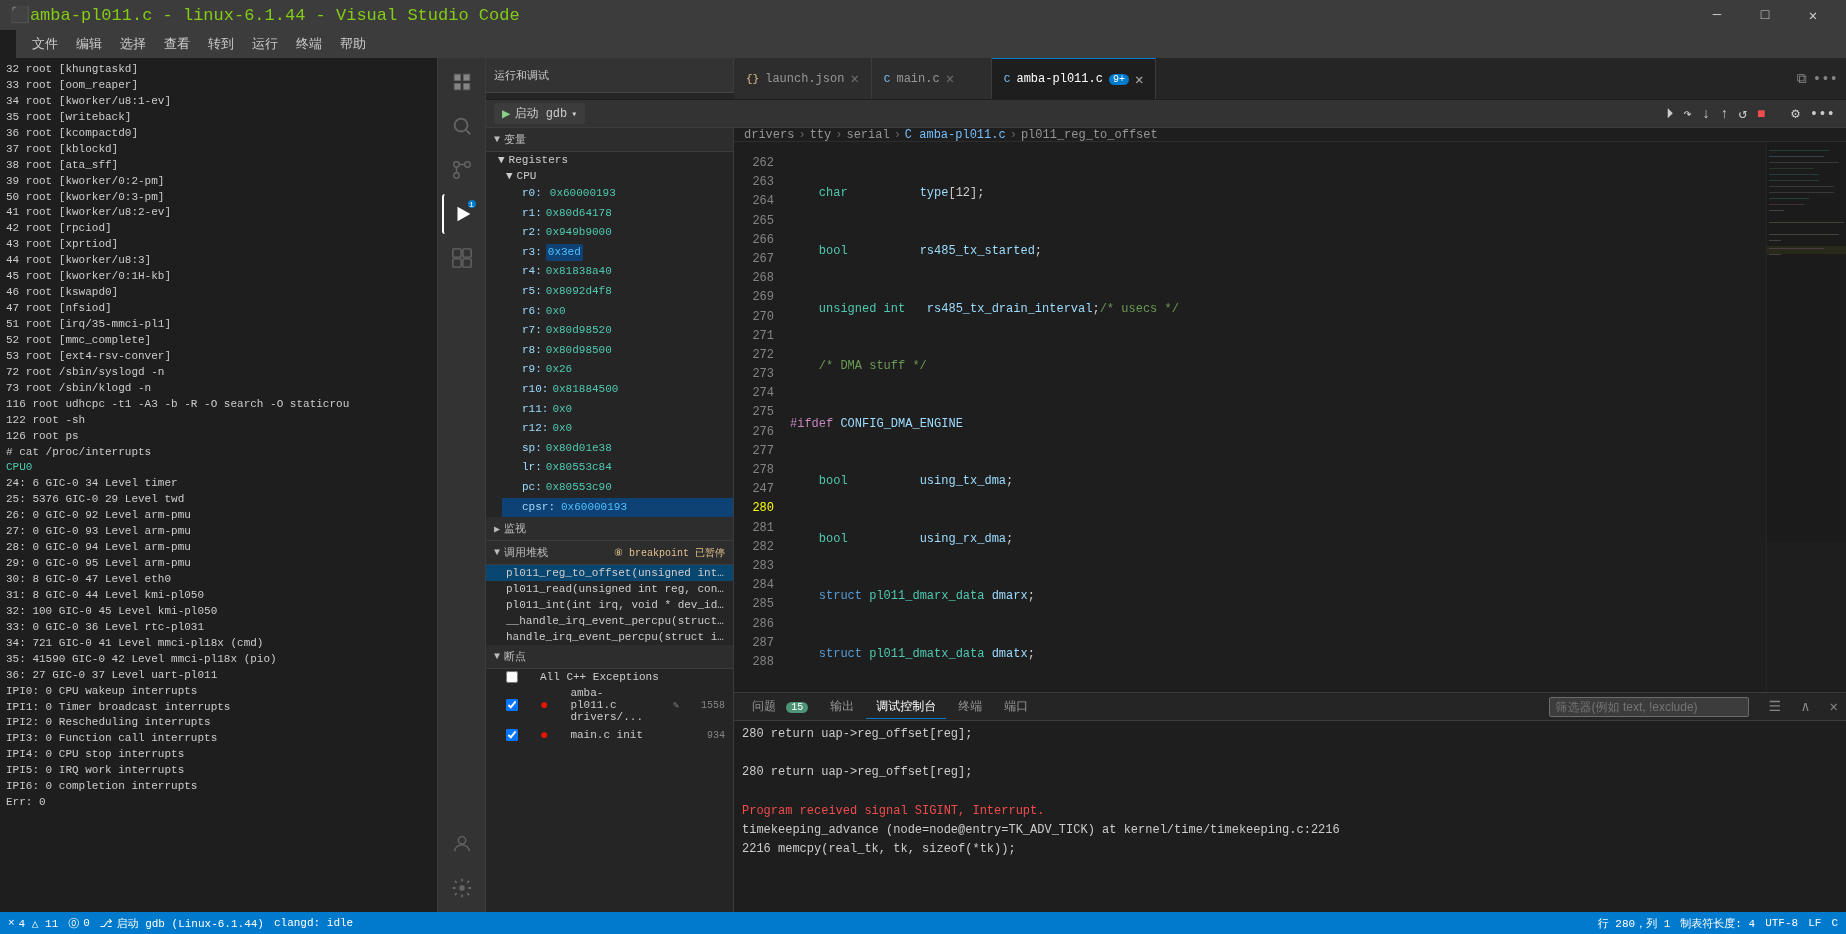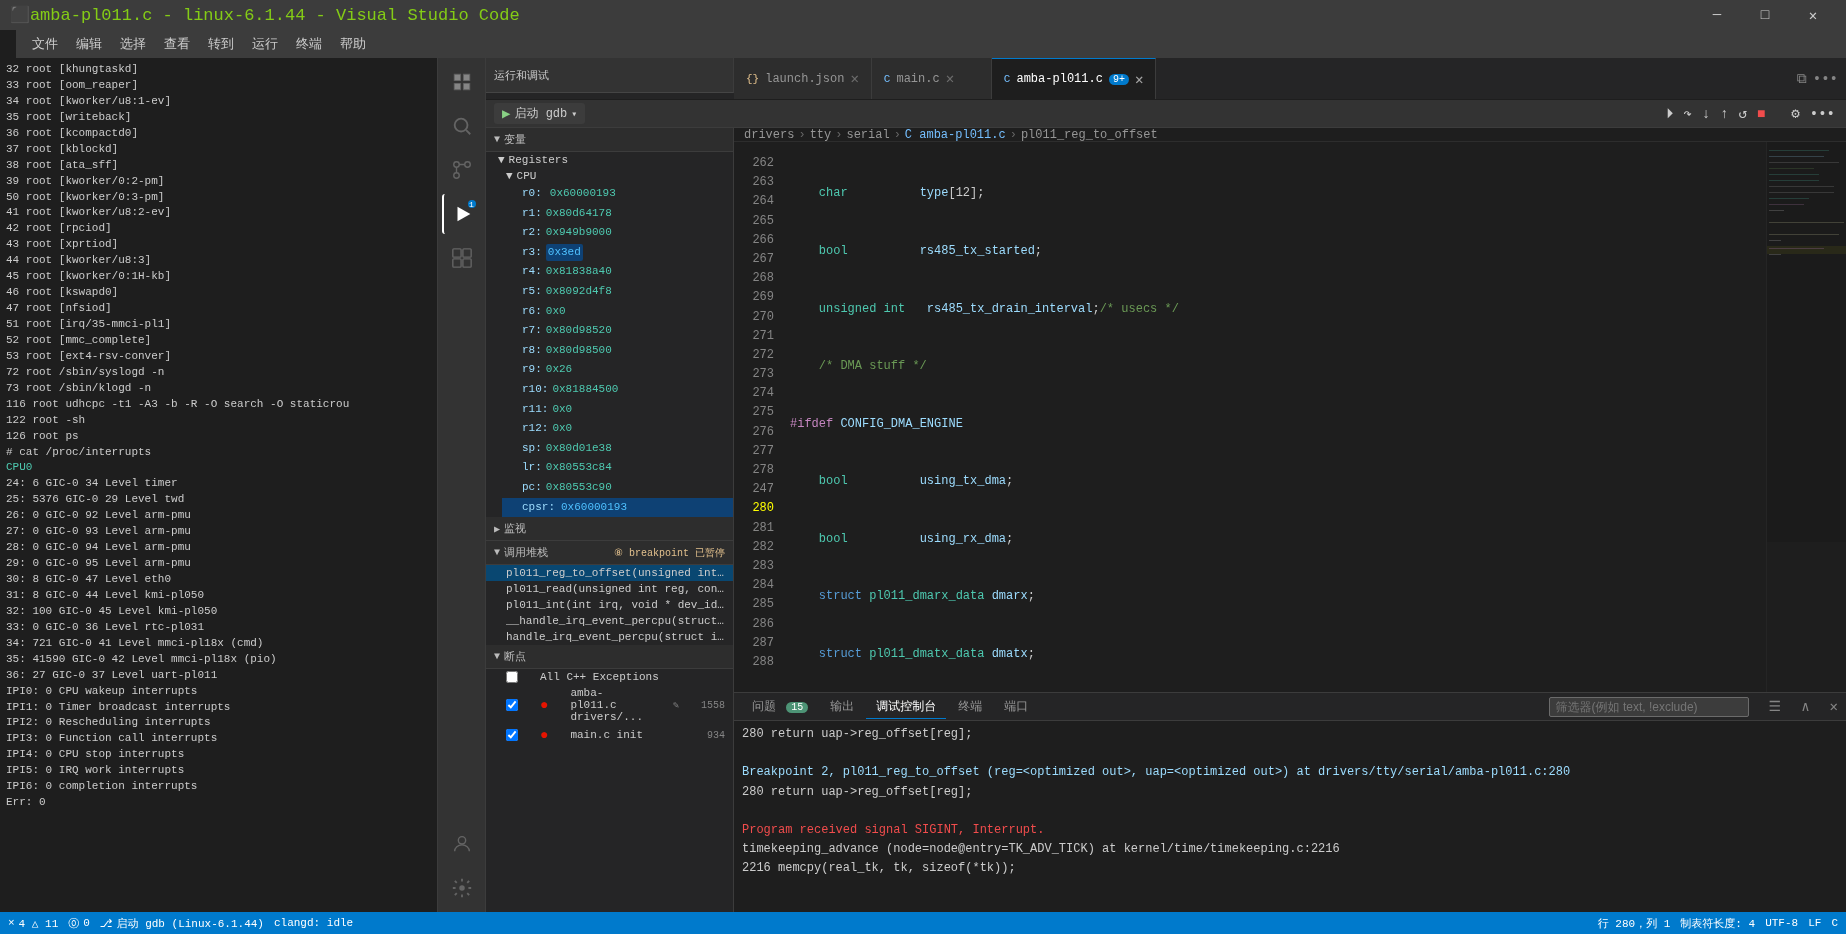--- a/index.html
+++ b/index.html
@@ -906,21 +906,20 @@
               <input class="filter-input" type="text" style="width: 200px;" placeholder="筛选器(例如 text, !exclude)">
               <span style="color:#858585; cursor:pointer; font-size:14px;">☰</span>
               <span style="color:#858585; cursor:pointer; font-size:14px;">∧</span>
               <span style="color:#858585; cursor:pointer; font-size:14px;">✕</span>
             </div>
           </div>
           <div class="bottom-content">
             <div class="debug-output">
               <div style="color:#ccc;">280         return uap-&gt;reg_offset[reg];</div>
               <div>&nbsp;</div>
-              <div style="color:#9cdcfe;">Breakpoint 2, pl011_reg_to_offset (reg=&lt;optimized out&gt;, uap=&lt;optimized out&gt;) at drivers/tty/serial/amba-pl011.c:280</div>
               <div style="color:#ccc;">280         return uap-&gt;reg_offset[reg];</div>
               <div>&nbsp;</div>
               <div style="color:#f14c4c;">Program received signal SIGINT, Interrupt.</div>
               <div style="color:#ccc;">timekeeping_advance (node=node@entry=TK_ADV_TICK) at kernel/time/timekeeping.c:2216</div>
               <div style="color:#ccc;">2216        memcpy(real_tk, tk, sizeof(*tk));</div>
               <div>&nbsp;</div>
 
             </div>
           </div>
         </div>

